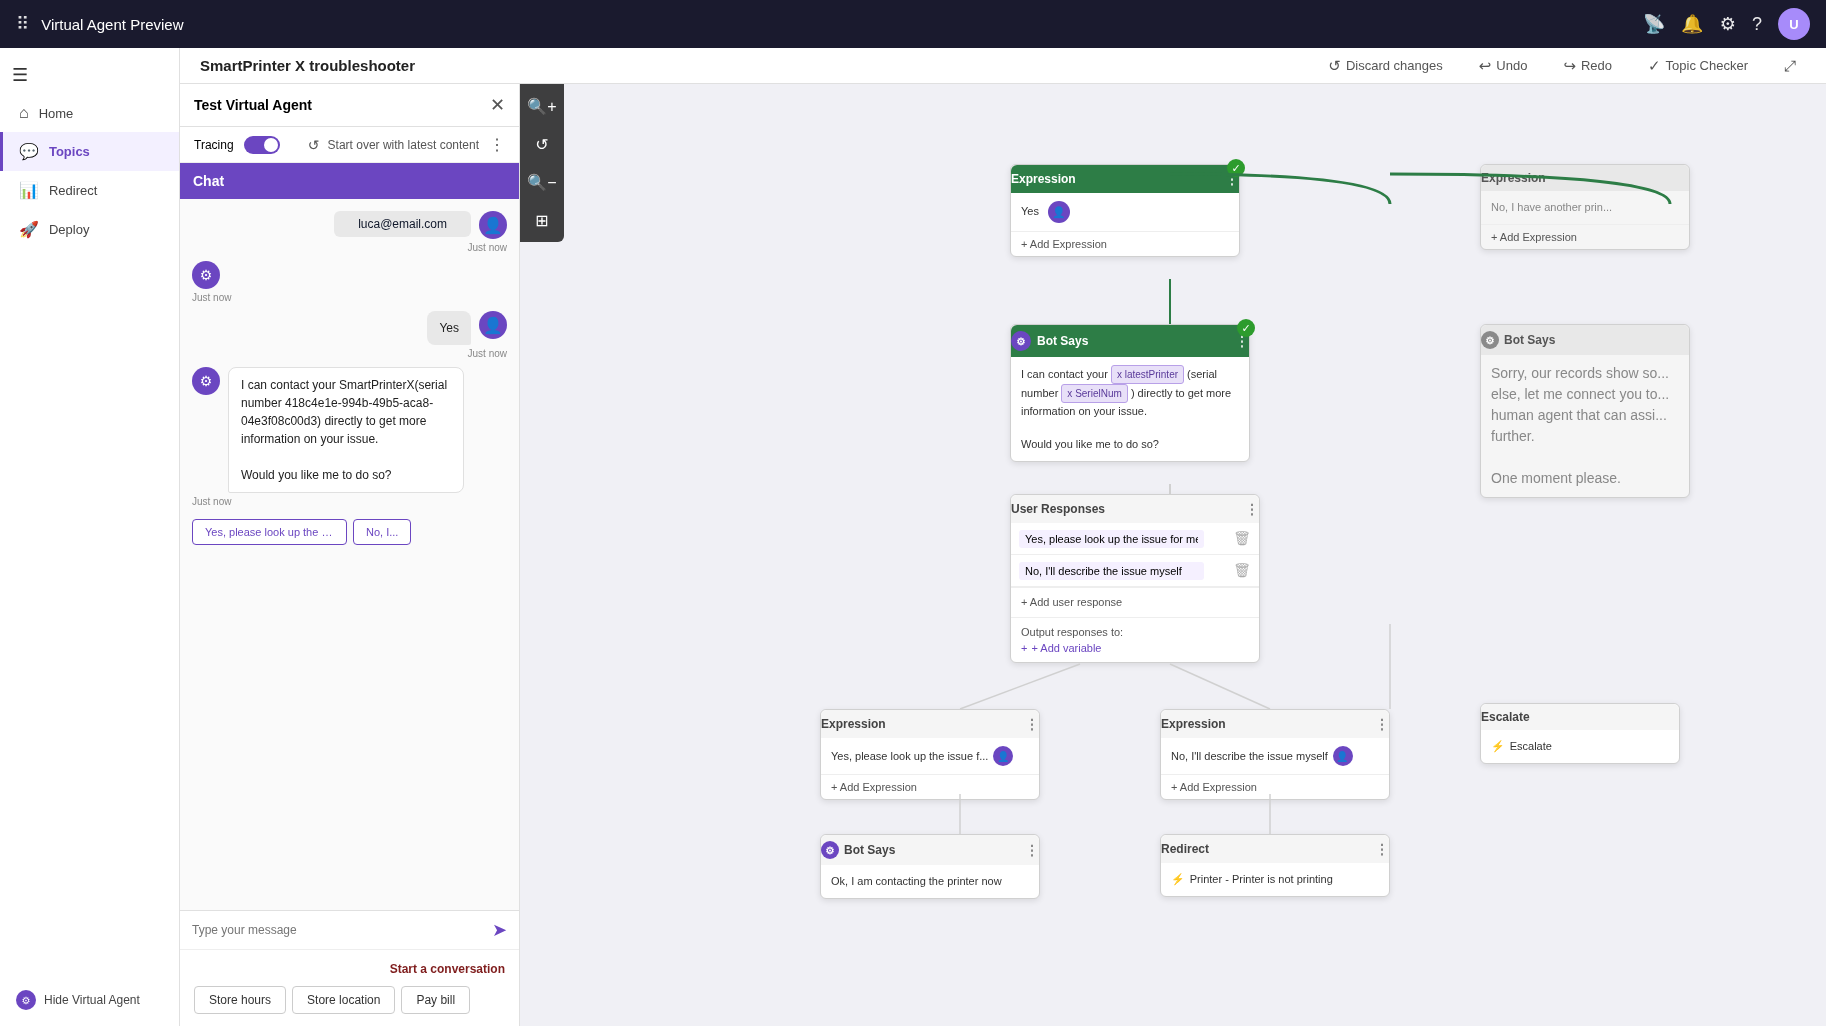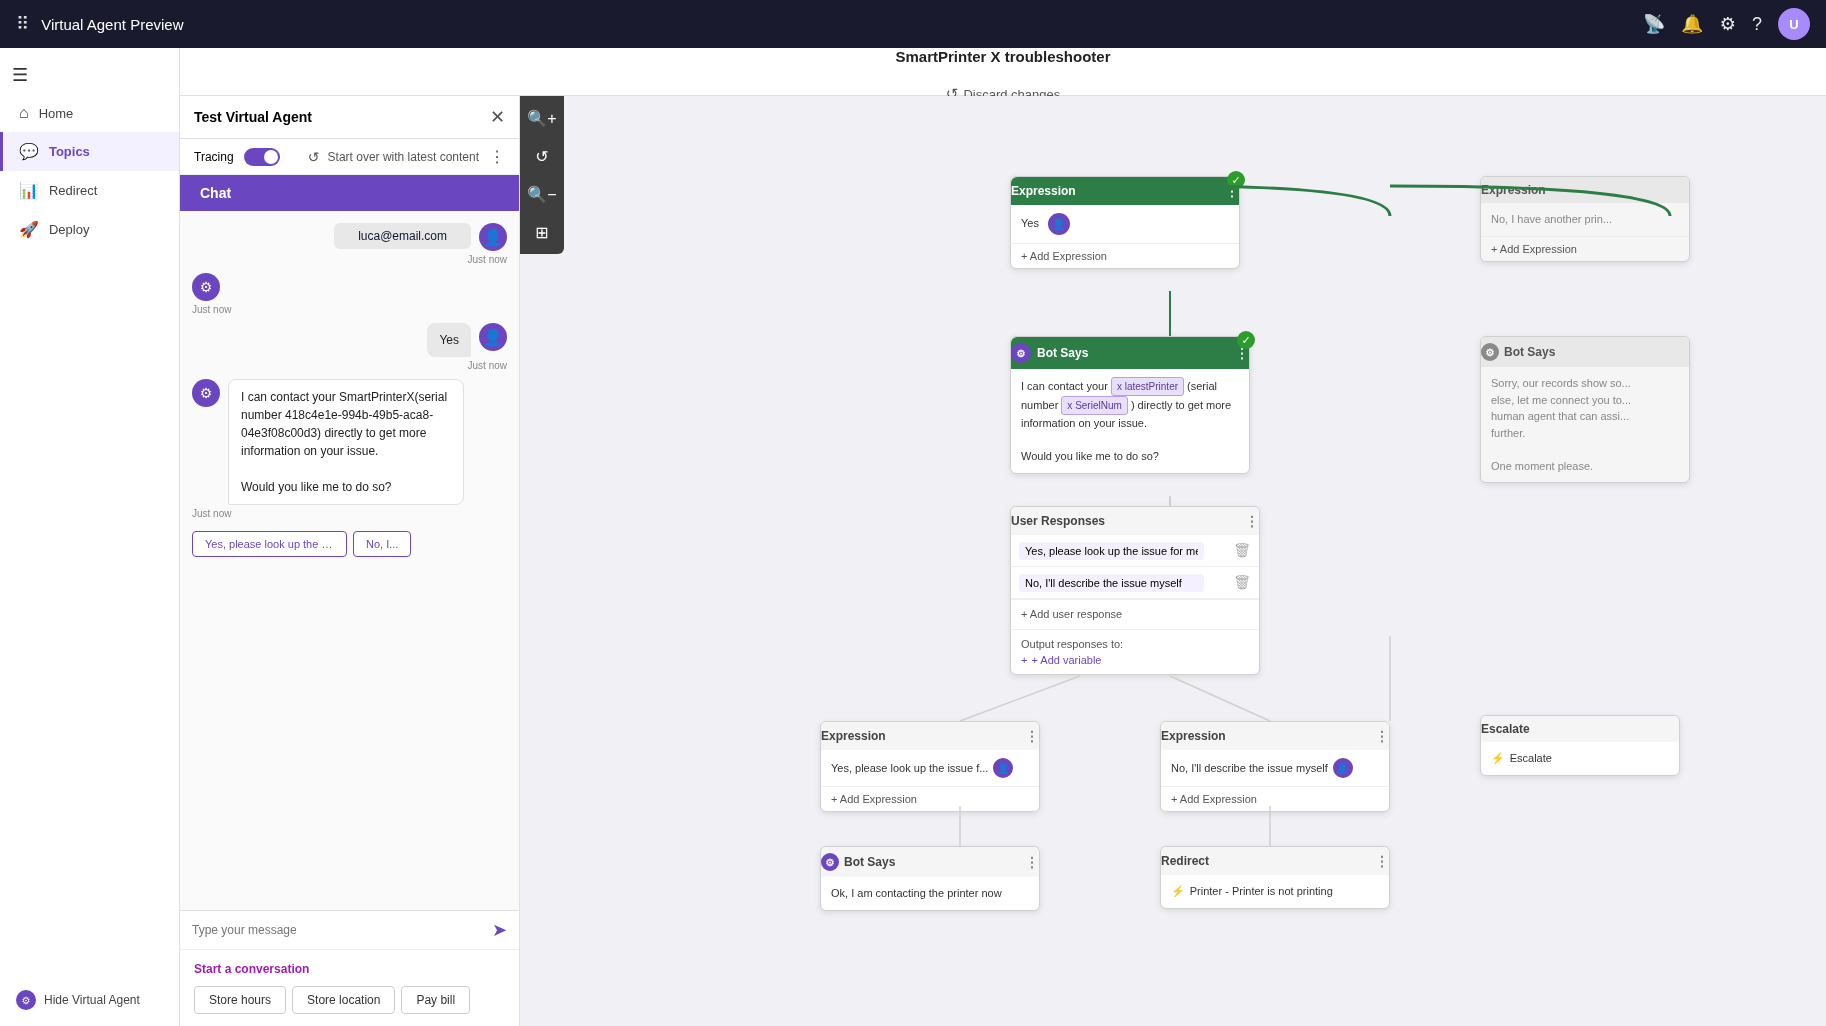--- a/index.html
+++ b/index.html
@@ -100,28 +100,27 @@
       left: 180px;
       top: 48px;
       right: 0;
       bottom: 0;
       display: flex;
       flex-direction: column;
     }
 
     
     .toolbar {
-      height: 48px;
+      height: 36px;
       background: #fff;
       border-bottom: 1px solid #e0e0e0;
       display: flex;
       align-items: center;
       padding: 0 20px;
       gap: 16px;
-      flex-direction: column;
     }
     .toolbar-title {
       font-size: 15px;
       font-weight: 600;
       color: #222;
       flex: 1;
     }
     .toolbar-btn {
       display: flex;
       align-items: center;
@@ -197,21 +196,21 @@
 
     
     .chat-area {
       flex: 1;
       overflow-y: auto;
       background: #fafafa;
     }
     .chat-header {
       background: #6b46c1;
       color: white;
-      padding: 10px 20px;
+      padding: 10px 13px;
       font-size: 14px;
       font-weight: 600;
     }
     .chat-messages {
       padding: 12px;
       display: flex;
       flex-direction: column;
       gap: 8px;
     }
     .msg-row {
@@ -310,21 +309,21 @@
       color: #888;
       background: none;
     }
     .send-btn { font-size: 18px; color: #6b46c1; cursor: pointer; background: none; border: none; }
 
     
     .start-convo {
       padding: 12px 14px;
       border-top: 1px solid #eee;
     }
-    .start-convo-title { font-size: 12px; font-weight: 600; color: #a21caf; margin-bottom: 10px; }
+    .start-convo-title { font-size: 12px; font-weight: 600; color: #7f1d1d; margin-bottom: 10px; text-align: right; }
     .convo-btns { display: flex; flex-wrap: wrap; gap: 6px; }
     .convo-btn {
       padding: 6px 14px;
       border: 1px solid #ccc;
       border-radius: 4px;
       background: white;
       font-size: 12px;
       color: #333;
       cursor: pointer;
     }
@@ -667,21 +666,21 @@
             </div>
           </div>
 
           <div class="flow-node" style="top:240px;left:960px;width:210px;position:absolute;background:#f5f5f5;">
             <div class="node-header" style="background:#e8e8e8;color:#555;">
               <div style="display:flex;align-items:center;gap:5px;">
                 <div class="bot-avatar" style="width:18px;height:18px;font-size:10px;background:#8a8a8a;">⚙</div>
                 <span>Bot Says</span>
               </div>
             </div>
-            <div class="node-body" style="font-size:11px;color:#888;">
+            <div class="node-body" style="font-size:14px;color:#888;">
               Sorry, our records show so...<br>else, let me connect you to...<br>human agent that can assi...<br>further.<br><br>One moment please.
             </div>
           </div>
 
           <div class="flow-node" style="top:410px;left:490px;width:250px;position:absolute;">
             <div class="node-header" style="background:#f5f5f5;color:#444;">
               <span>User Responses</span>
               <span class="node-dots dark">⋮</span>
             </div>
             <div class="node-body" style="padding:0;">

